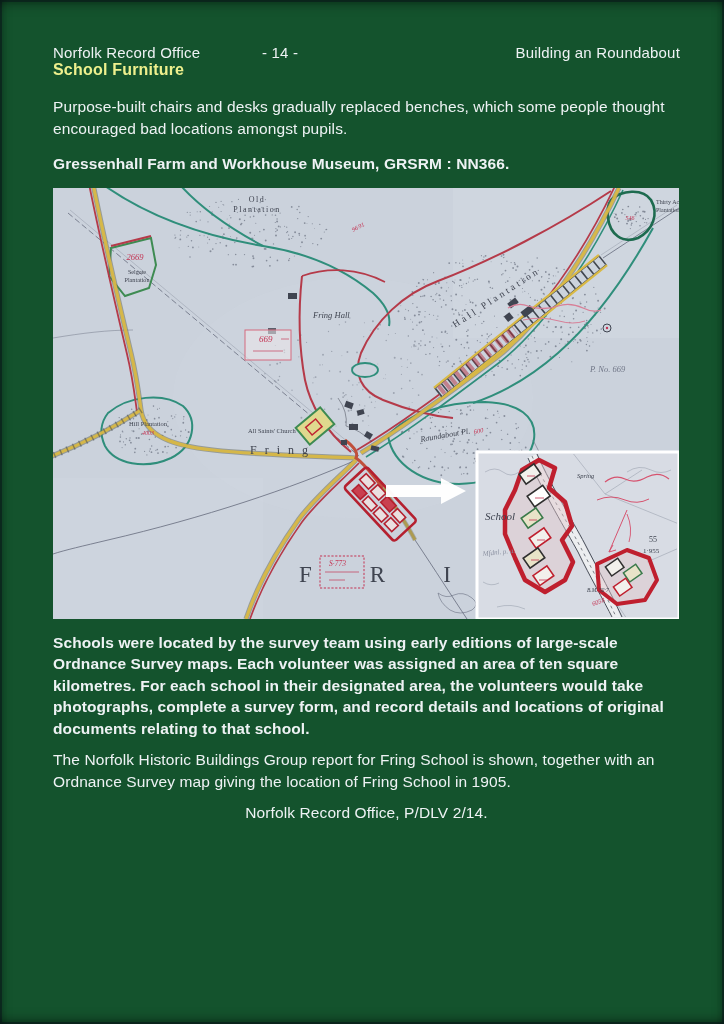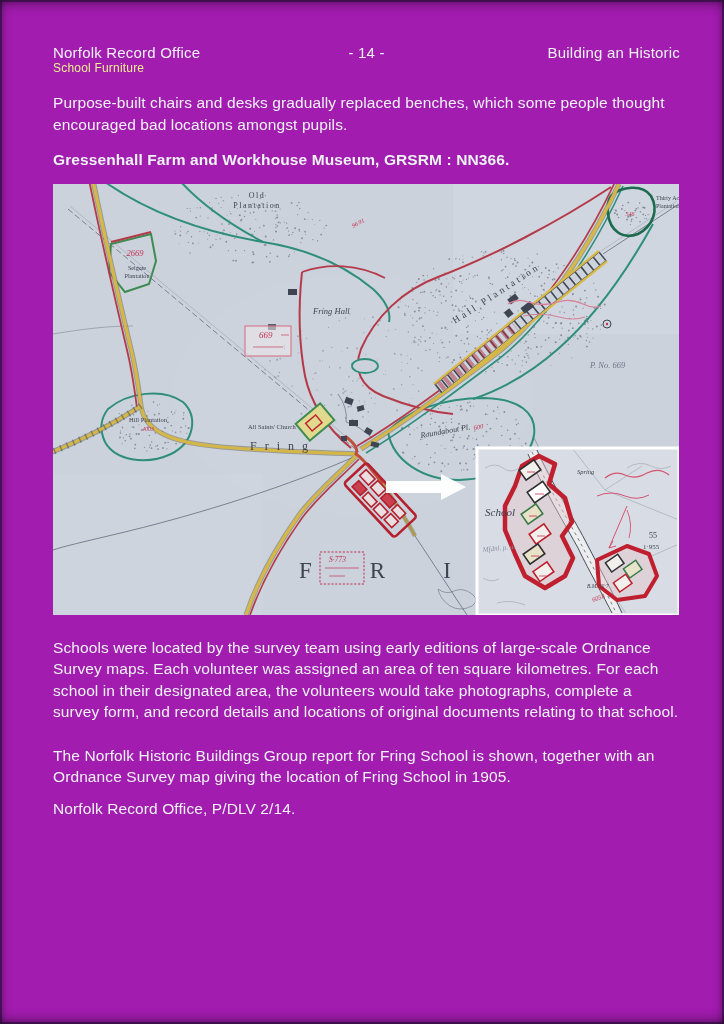--- a/index.html
+++ b/index.html
@@ -1,48 +1,48 @@
 <!DOCTYPE html>
 <html><head>
 <meta charset="utf-8">
 <style>
   html,body{margin:0;padding:0;background:#1c2733;}
-  .page{position:relative;width:724px;height:1024px;background:#a21caf;overflow:hidden;
+  .page{position:relative;width:724px;height:1024px;background:#14532d;overflow:hidden;
         font-family:"Liberation Sans",sans-serif;color:#eef2f4;}
   .page::after{content:"";position:absolute;inset:0;pointer-events:none;
         box-shadow:inset 0 0 0 2px rgba(8,16,26,.45), inset 0 10px 14px -9px rgba(0,0,0,.6),
                    inset 0 -10px 14px -9px rgba(0,0,0,.6), inset 8px 0 12px -9px rgba(0,0,0,.5),
                    inset -8px 0 12px -9px rgba(0,0,0,.5);}
   .content{position:absolute;left:53px;top:0;width:627px;}
   .doc-header{display:flex;padding-top:44px;font-size:15px;letter-spacing:.2px;}
   .doc-header span{flex:1;}
-  .doc-header .c{text-align:center;}
+  .doc-header .c{}
   .doc-header .r{text-align:right;}
-  h2.sec{margin:0;font-size:12px;font-weight:normal;color:#eef08d;letter-spacing:.2px;}
+  h2.sec{margin:0;font-size:16px;font-weight:bold;color:#eef08d;letter-spacing:.2px;}
   .h-furniture{margin-top:43px;}
   .h-survey{margin-top:31px;}
   p{margin:0;font-size:15.5px;line-height:21.5px;letter-spacing:.1px;}
   .p1{margin-top:17px;}
   .p2{margin-top:14px;font-weight:bold;}
-  .p3{margin-top:22px;}
-  .p4{margin-top:22px;}
-  .p5{margin-top:10px;}
+  .p3{margin-top:13px;font-weight:bold;}
+  .p4{margin-top:10px;}
+  .p5{margin-top:10px;text-align:center;}
   figure.map-fig{margin:13px 0 0 0;width:626px;height:431px;line-height:0;}
   svg text{user-select:none;}
 </style>
 </head>
 <body>
 
 <div class="page">
   <div class="content">
 
     <div class="doc-header">
       <span class="l">Norfolk Record Office</span>
       <span class="c">- 14 -</span>
-      <span class="r">Building an Historic</span>
+      <span class="r">Building an Roundabout</span>
     </div>
 
     <h2 class="sec h-furniture">School Furniture</h2>
     <p class="p1">Purpose-built chairs and desks gradually replaced benches, which some people thought encouraged bad locations amongst pupils.</p>
     <p class="p2">Gressenhall Farm and Workhouse Museum, GRSRM : NN366.</p>
 
 
     <figure class="map-fig">
       <svg width="626" height="431" viewBox="0 0 626 431" xmlns="http://www.w3.org/2000/svg">
         <defs>

